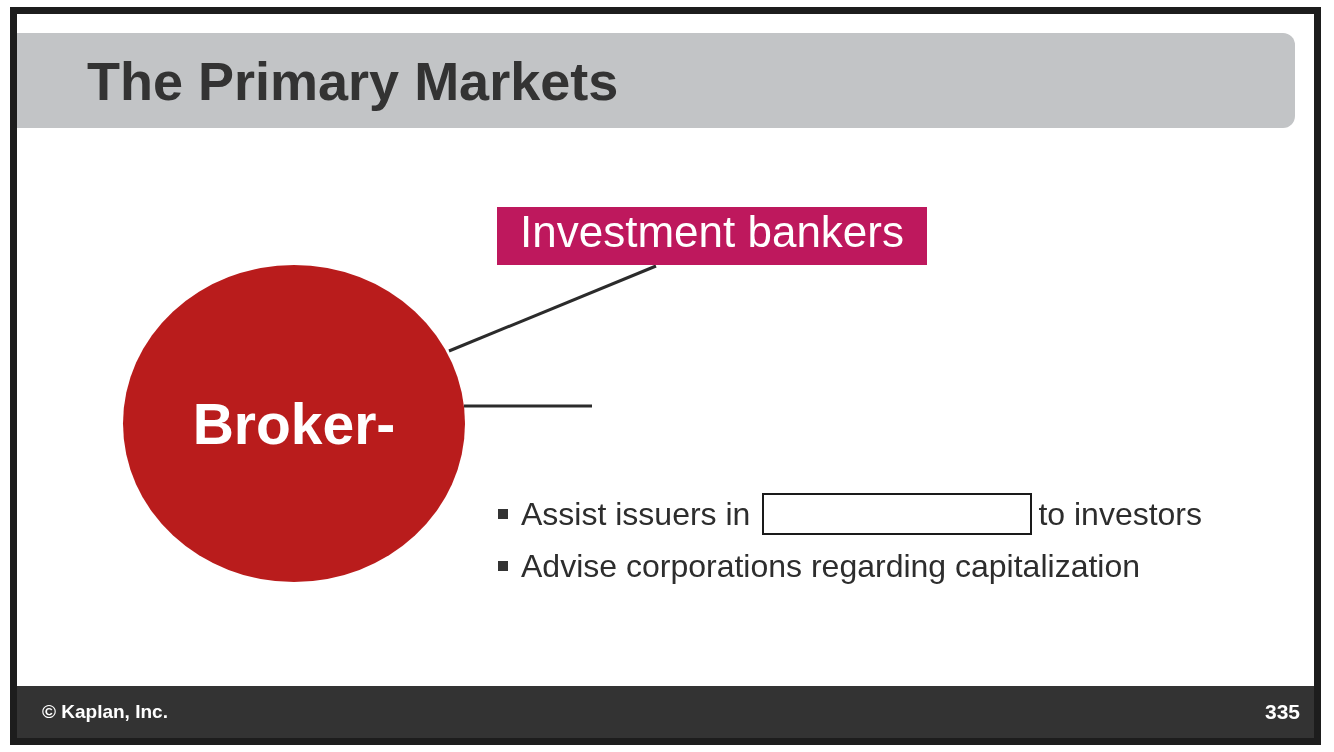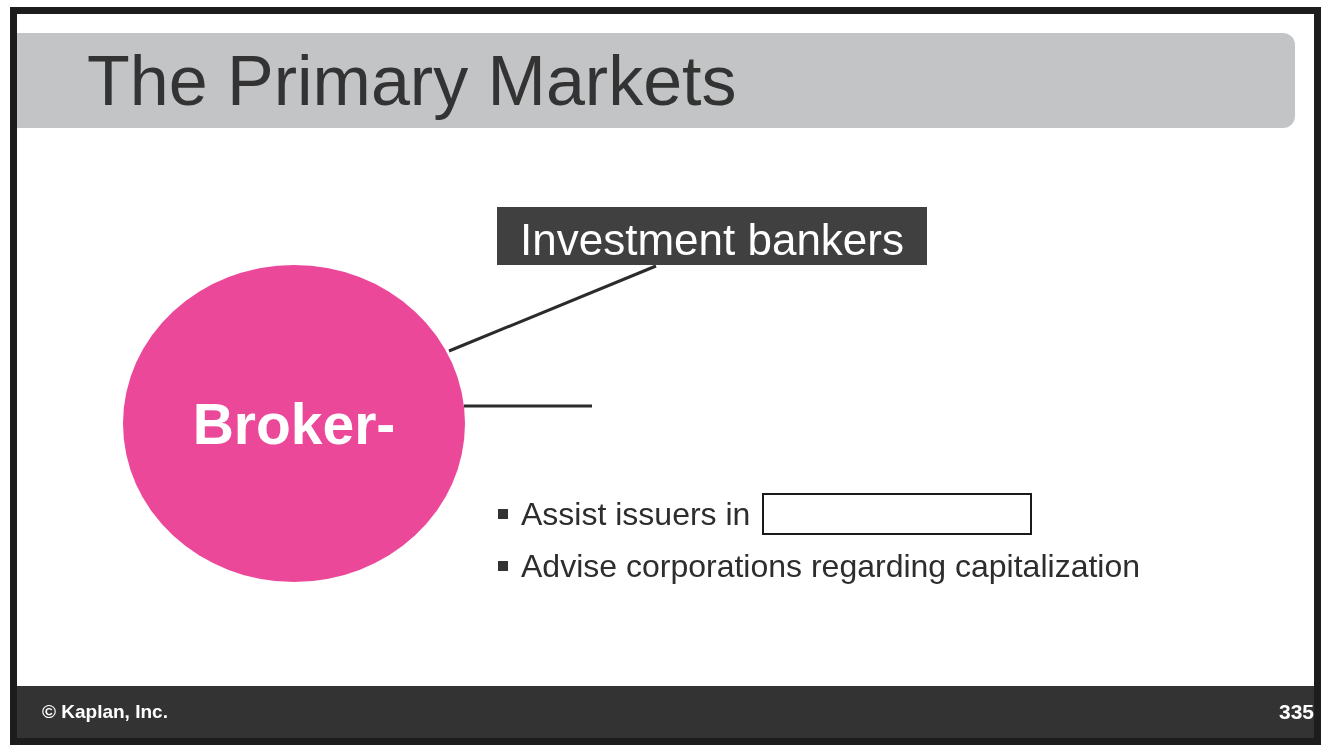--- a/index.html
+++ b/index.html
@@ -23,40 +23,40 @@
   }
   .title-bar {
     position: absolute; left: 17px; top: 33px;
     width: 1278px; height: 95px;
     background: #c2c4c6;
     border-radius: 0 12px 12px 0;
     display: flex; align-items: center;
     padding-left: 70px;
   }
   .title-text {
-    font-size: 70px; font-weight: normal; color: #333333;
+    font-size: 54px; font-weight: bold; color: #333333;
     letter-spacing: 0px; white-space: nowrap;
   }
   .connector-svg {
     position: absolute; left: 0; top: 0;
     width: 1334px; height: 752px;
     pointer-events: none;
   }
   .circle {
     position: absolute; left: 123px; top: 265px;
     width: 342px; height: 317px;
-    background: #ec4899; border-radius: 50%;
+    background: #b91c1c; border-radius: 50%;
     display: flex; flex-direction: column;
     align-items: center; justify-content: center;
     color: #ffffff; font-weight: bold;
     font-size: 57px; line-height: 70px; text-align: center;
   }
   .label-box {
-    position: absolute; background: #404040; color: #ffffff;
-    display: flex; align-items: flex-end; justify-content: center;
+    position: absolute; background: #be185d; color: #ffffff;
+    display: flex; align-items: flex-start; justify-content: center;
     white-space: nowrap;
   }
   .label-investment {
     left: 497px; top: 207px; width: 430px; height: 58px;
     font-size: 44px;
   }
   .label-underwriters {
     left: 592px; top: 375px; width: 331px; height: 62px;
     font-size: 46px;
   }
@@ -80,21 +80,21 @@
     width: 270px; height: 42px;
     background: #ffffff; border: 2px solid #1a1a1a;
     margin-left: 12px; margin-right: 6px;
     flex-shrink: 0;
   }
   .footer-bar {
     position: absolute; left: 17px; top: 686px;
     width: 1297px; height: 52px;
     background: #333333; color: #ffffff;
     display: flex; align-items: center; justify-content: space-between;
-    padding-left: 25px; 
+    padding-left: 25px; padding-right: 14px;
   }
   .footer-copyright { font-size: 19px; font-weight: bold; }
   .footer-page-number { font-size: 21px; font-weight: bold; }
 </style>
 </head>
 <body>
 
 <div class="page">
 
   <div class="title-bar">
@@ -113,20 +113,21 @@
   <div class="label-box label-investment">
     <span>Investment bankers</span>
   </div>
 
 
   <div class="bullets">
     <div class="bullet-row bullet-row-1">
       <span class="bullet-marker"></span>
       <span>Assist issuers in</span>
       <span class="blank-box"></span>
+      <span>to investors</span>
     </div>
     <div class="bullet-row bullet-row-2">
       <span class="bullet-marker"></span>
       <span>Advise corporations regarding capitalization</span>
     </div>
   </div>
 
   <div class="footer-bar">
     <span class="footer-copyright">© Kaplan, Inc.</span>
     <span class="footer-page-number">335</span>

